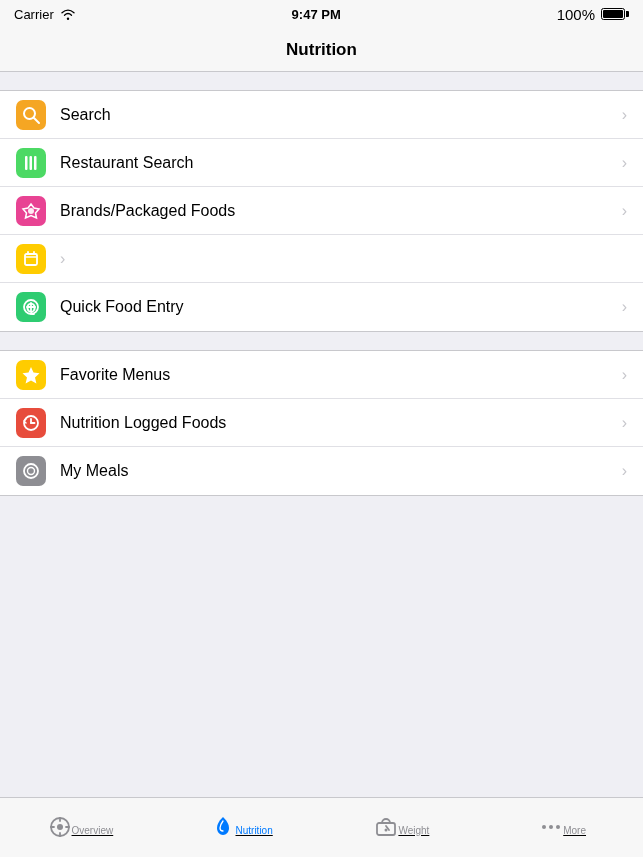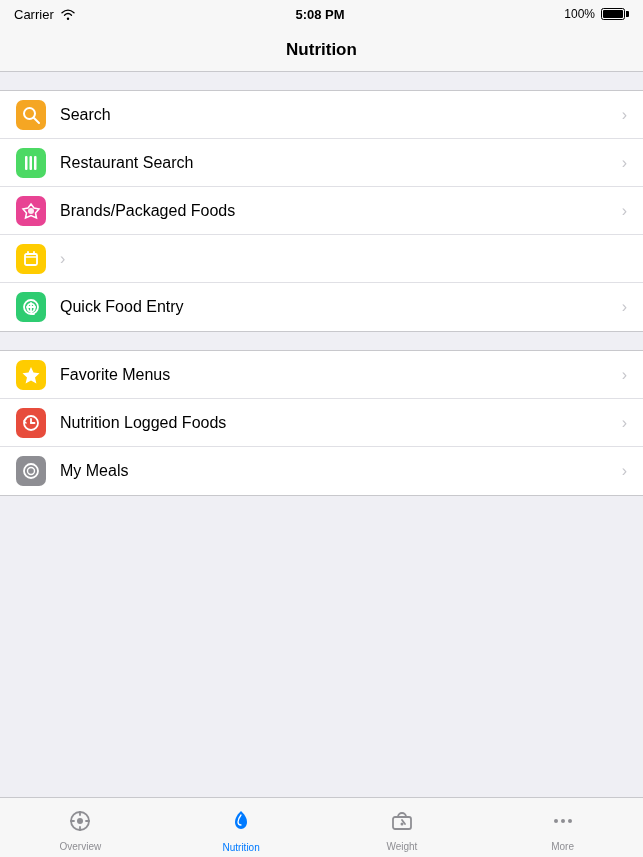--- a/index.html
+++ b/index.html
@@ -18,21 +18,21 @@
       background: #f7f7f7;
       display: flex;
       align-items: center;
       justify-content: space-between;
       padding: 4px 14px;
       font-size: 13px;
       font-weight: 500;
     }
     .status-bar-left { display: flex; align-items: center; gap: 6px; }
     .status-bar-center { font-weight: 600; font-size: 13px; }
-    .status-bar-right { display: flex; align-items: center; gap: 6px; font-size: 12px; }
+    .status-bar-right { display: flex; align-items: center; gap: 6px; font-size: 15px; }
 
     
     .nav-bar {
       height: 44px;
       background: #f7f7f7;
       border-bottom: 1px solid #c8c8cc;
       display: flex;
       align-items: center;
       justify-content: center;
     }
@@ -118,25 +118,27 @@
       width: 643px;
       height: 60px;
       background: #f7f7f7;
       border-top: 1px solid #c8c8cc;
       display: flex;
       align-items: center;
       justify-content: space-around;
     }
     .tab-item {
       display: flex;
-      flex-direction: column;
-      align-items: center;
+      flex-direction: row;
+      align-items: center;
+      justify-content: center;
       flex: 1;
       cursor: pointer;
       padding-top: 6px;
+      text-decoration: underline;
     }
     .tab-icon {
       font-size: 22px;
       margin-bottom: 2px;
     }
     .tab-label {
       font-size: 10px;
     }
     .tab-item.active .tab-label { color: #007aff; }
     .tab-item.active .tab-icon { color: #007aff; }
@@ -182,21 +184,21 @@
 <div class="status-bar">
   <div class="status-bar-left">
     <span>Carrier</span>
 
     <svg width="16" height="12" viewBox="0 0 16 12">
       <path d="M8 9.5 a1.2 1.2 0 1 1 0 2.4 a1.2 1.2 0 0 1 0-2.4z" fill="#000"></path>
       <path d="M4.5 7.2 Q8 3.8 11.5 7.2" stroke="#000" stroke-width="1.3" fill="none" stroke-linecap="round"></path>
       <path d="M2 4.8 Q8 -0.5 14 4.8" stroke="#000" stroke-width="1.3" fill="none" stroke-linecap="round"></path>
     </svg>
   </div>
-  <div class="status-bar-center">5:08 PM</div>
+  <div class="status-bar-center">9:47 PM</div>
   <div class="status-bar-right">
     <span>100%</span>
     <div class="battery">
       <div class="battery-body">
         <div class="battery-fill"></div>
       </div>
       <div class="battery-tip"></div>
     </div>
   </div>
 </div>

